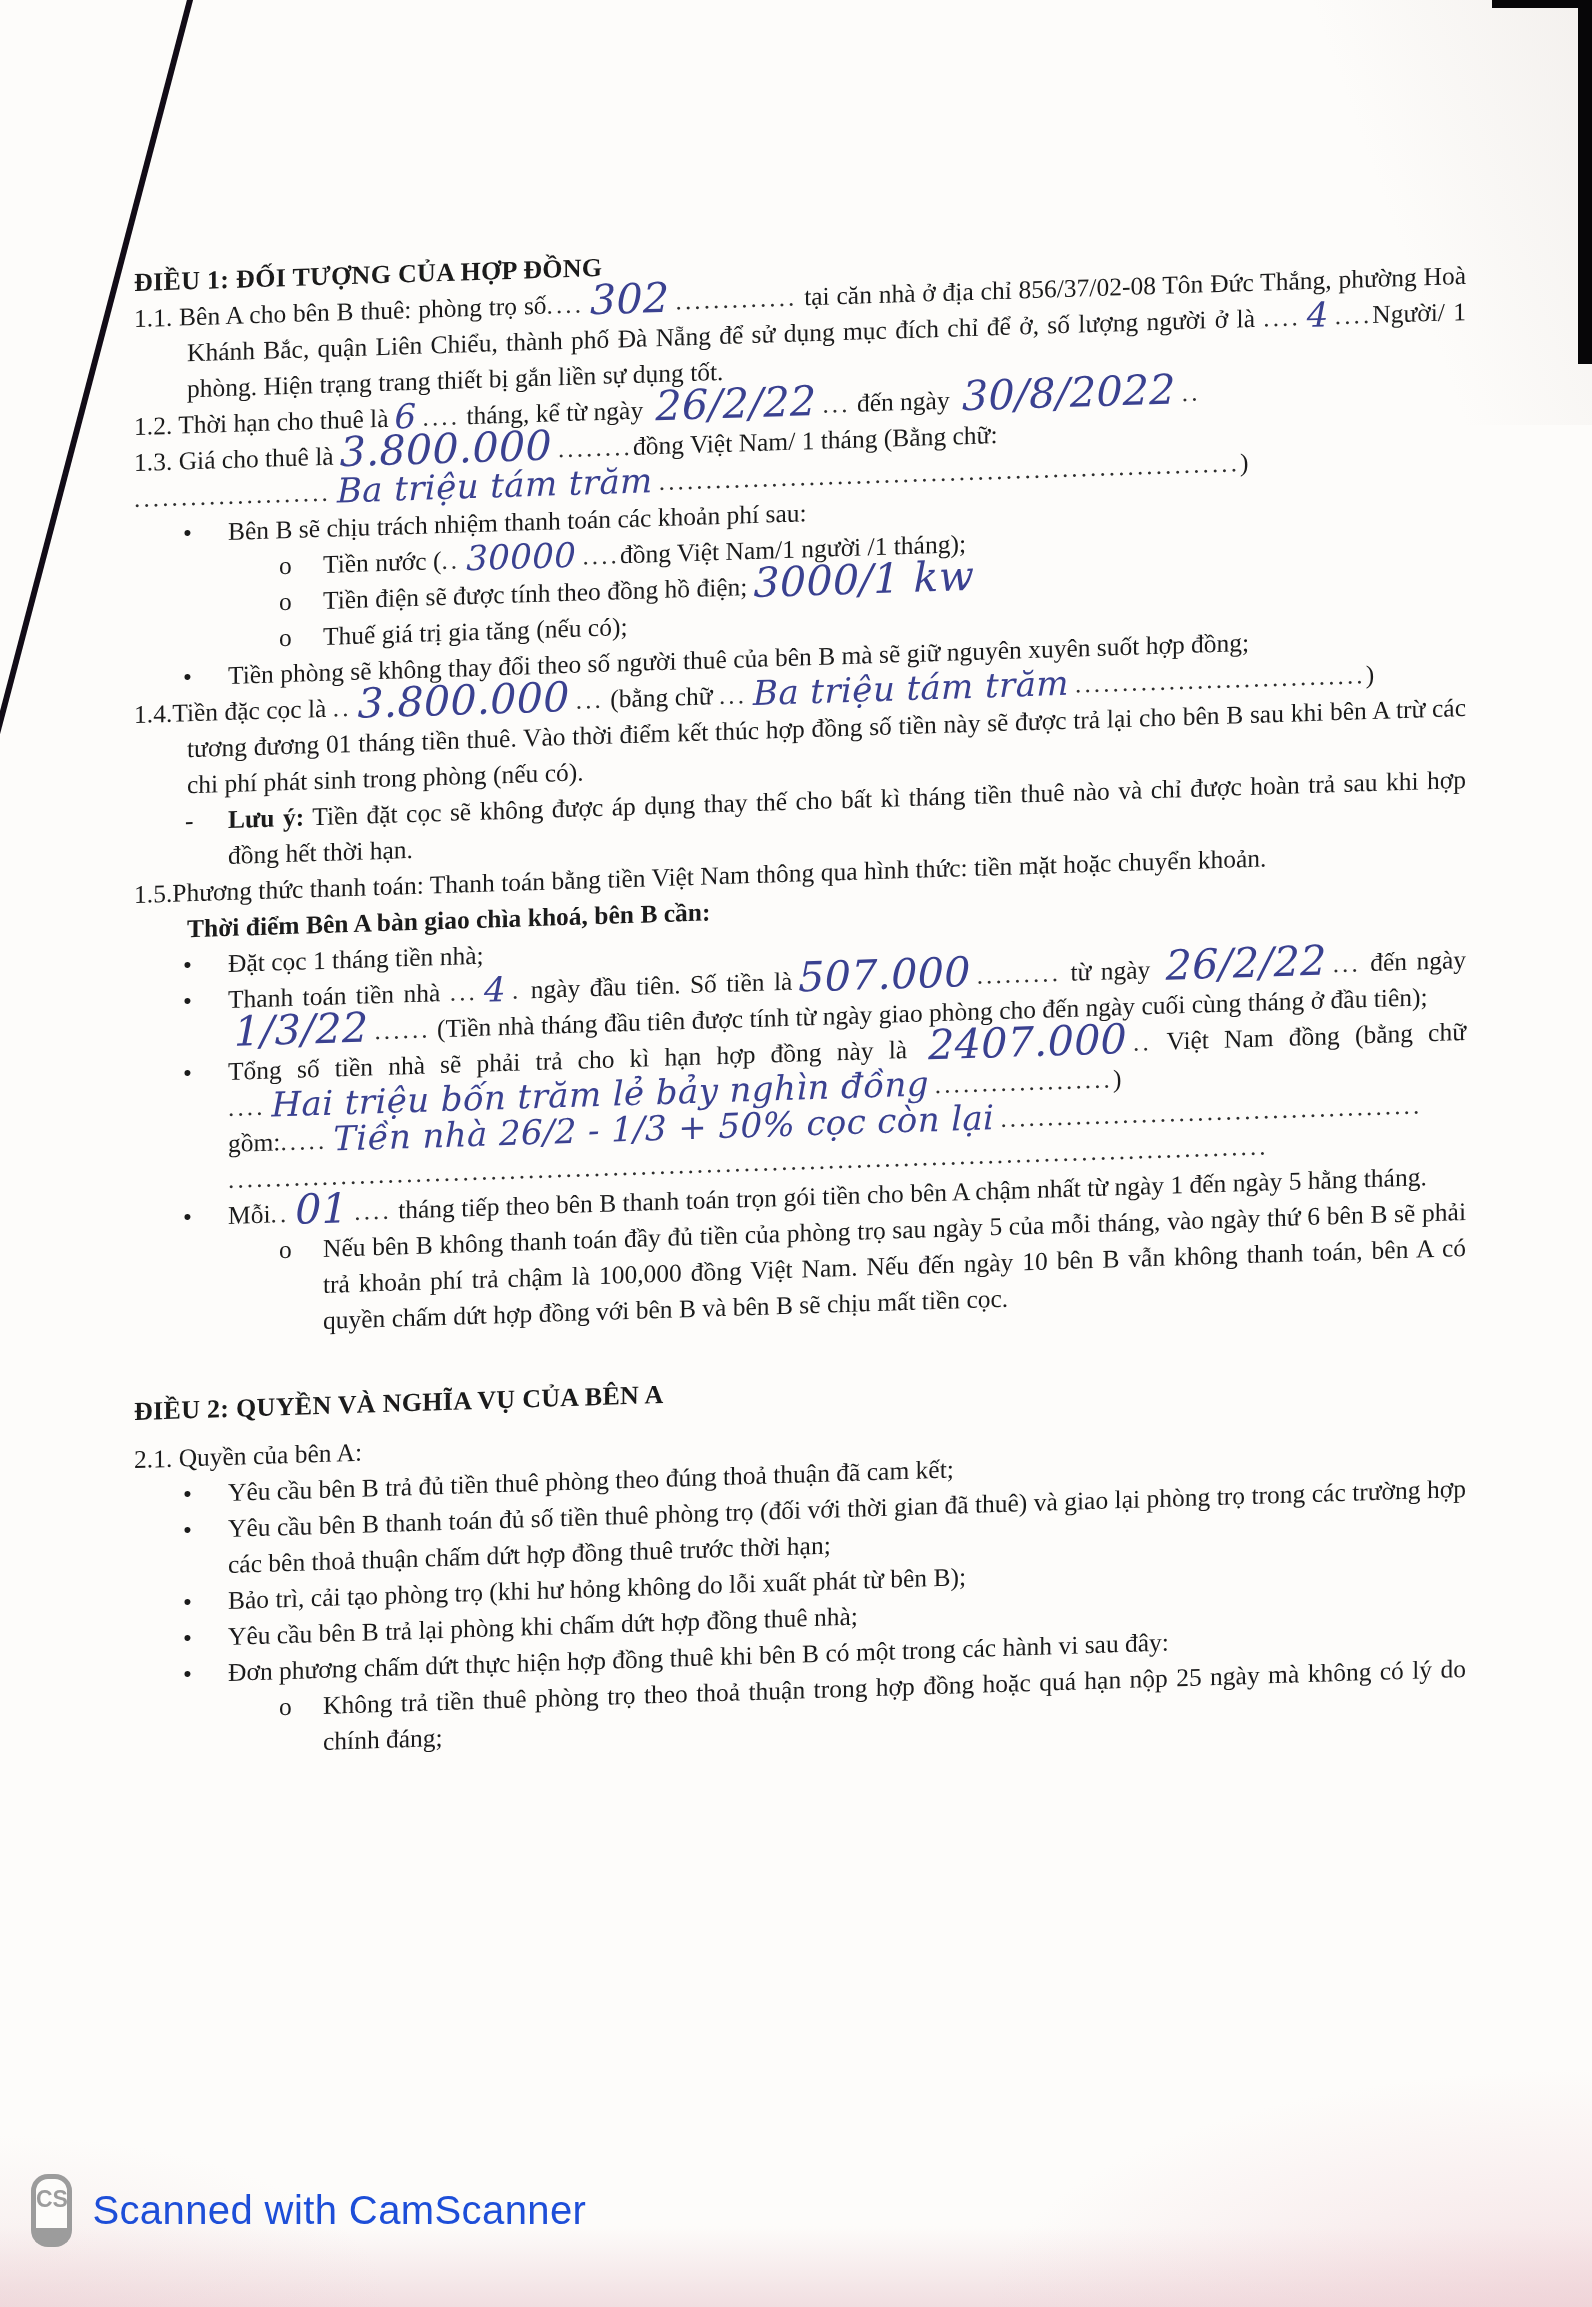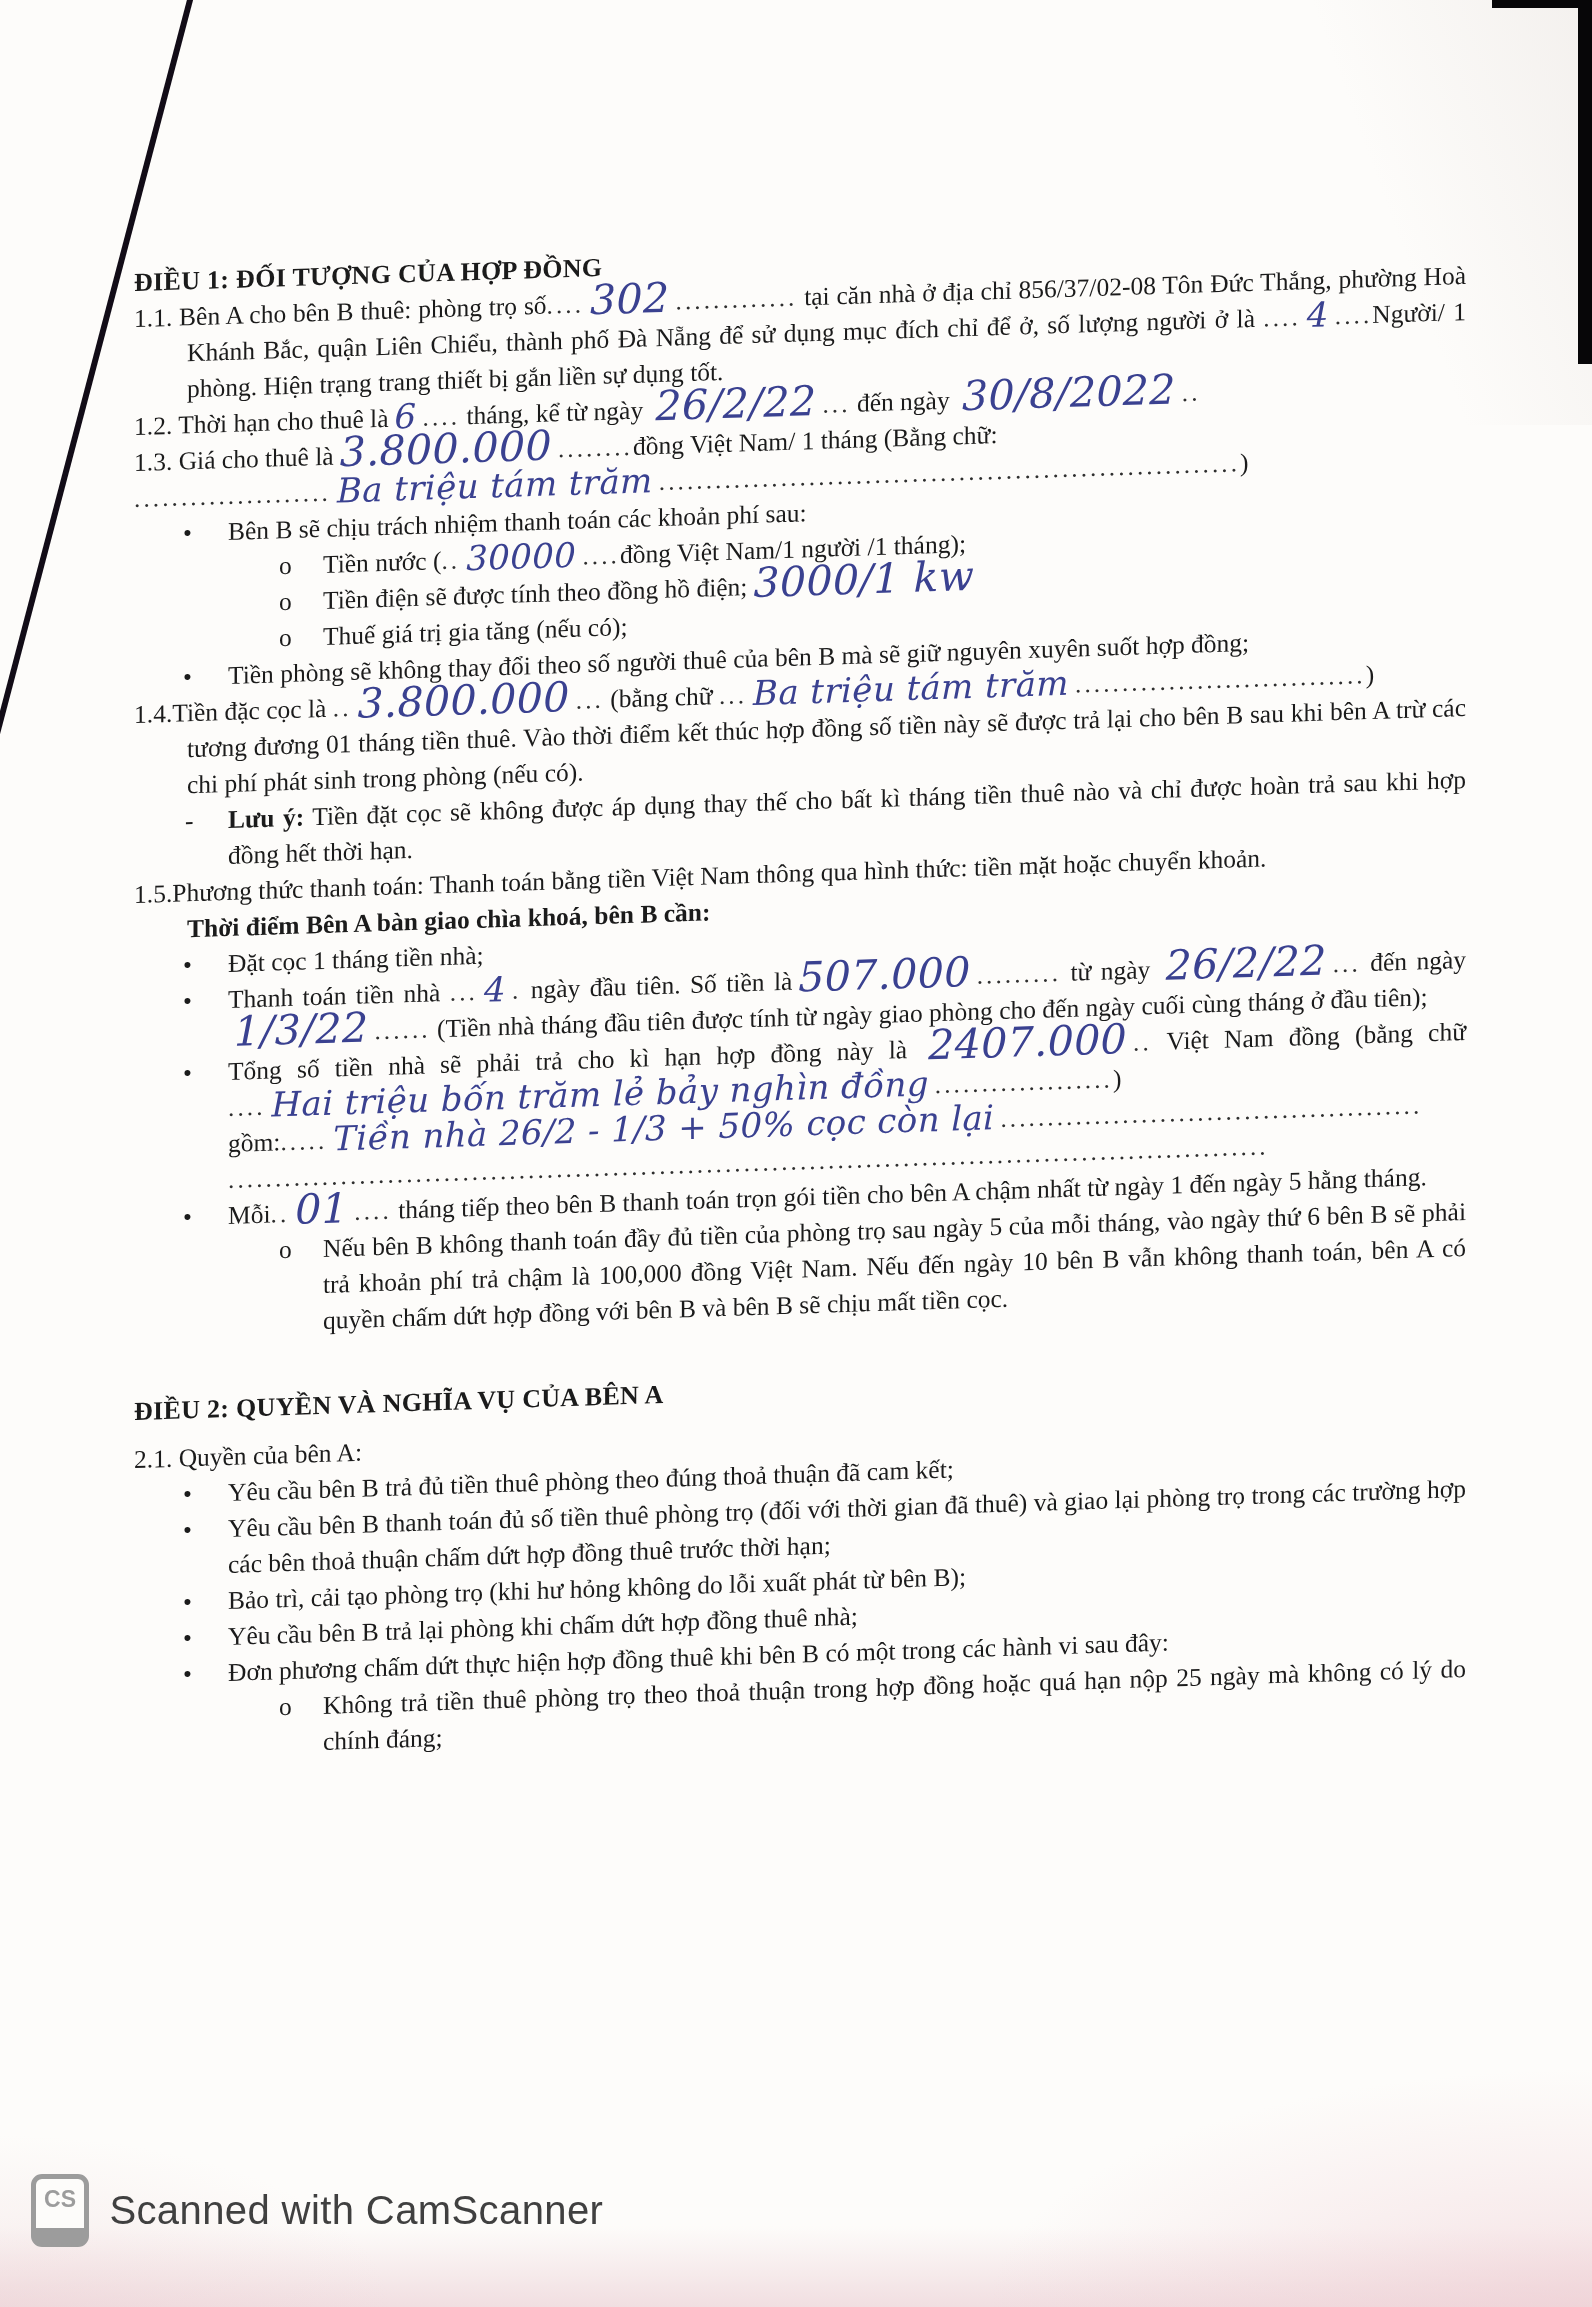--- a/index.html
+++ b/index.html
@@ -45,27 +45,27 @@
   .dotline{white-space:nowrap;overflow:hidden;text-align:left;}
   .hand{
     font-family:"DejaVu Serif",serif;font-style:italic;
     color:#3a4190;font-size:34px;line-height:17px;
     letter-spacing:0.4px;vertical-align:-1.7px;padding:0 6px;white-space:nowrap;
   }
   .hand.lg{font-size:41px;}
 
   
   .watermark{position:absolute;left:31px;top:2174px;display:flex;align-items:center;gap:20.4px;}
-  .cs-icon{position:relative;width:58px;height:73px;border:5.1px solid #9c9c9c;border-radius:11px;
+  .cs-icon{position:relative;width:41px;height:73px;border:5.1px solid #9c9c9c;border-radius:17px;
     background:#fdfcfa;box-sizing:border-box;}
   .cs-txt{position:absolute;left:0;right:0;top:6.8px;text-align:center;
     font-family:"Liberation Sans",sans-serif;font-weight:700;font-size:23px;color:#9c9c9c;}
   .cs-bar{position:absolute;left:-0.9px;right:-0.9px;bottom:-0.9px;height:14.5px;background:#9c9c9c;
     border-radius:0 0 3.4px 3.4px;}
-  .cs-label{font-family:"Liberation Sans",sans-serif;font-size:40px;color:#404040;letter-spacing:0.4px;}
+  .cs-label{font-family:"Liberation Sans",sans-serif;font-size:40px;color:#1d4ed8;letter-spacing:0.4px;}
 </style>
 </head>
 <body>
 
 <div class="canvas">
 
   <div class="tint-topright"></div>
   <div class="tint-bottom"></div>
   <div class="tint-corner"></div>
   <div class="tint-corner-l"></div>

